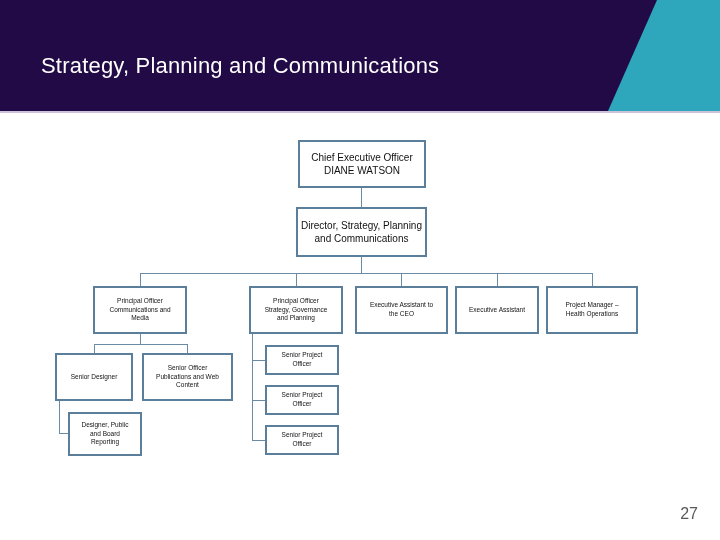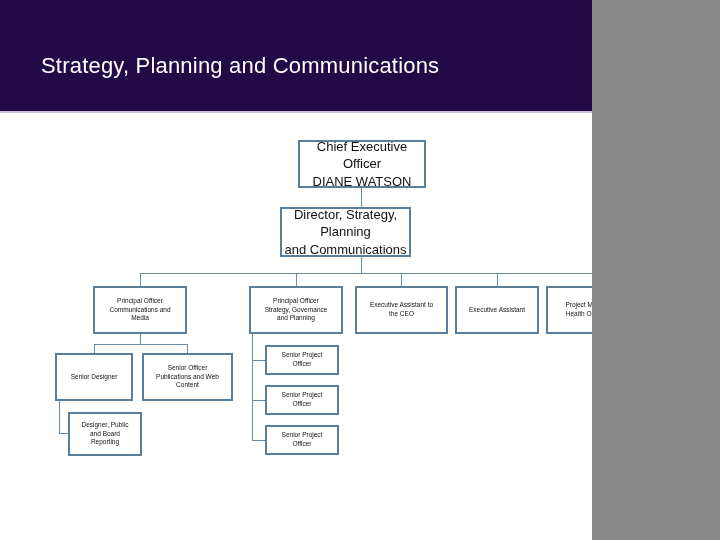--- a/index.html
+++ b/index.html
@@ -1,18 +1,18 @@
 <!DOCTYPE html>
 <html><head>
 <meta charset="utf-8">
 <style>
   html,body{margin:0;padding:0;background:#888;}
   .slide{
     position:relative;
-    width:592px;height:540px;
+    width:720px;height:540px;
     background:#ffffff;
     overflow:hidden;
     font-family:"Liberation Sans","DejaVu Sans",sans-serif;
   }
   
   .header{
     position:absolute;left:0;top:0;width:720px;height:111px;
     background:#220A46;
   }
   .accent-wedge{
@@ -37,21 +37,21 @@
     box-sizing:border-box;
     display:flex;align-items:center;justify-content:center;
     text-align:center;
   }
   .node-label{
     white-space:pre-line;
     color:#111111;
     font-size:6.5px;
     line-height:1.35;
   }
-  .node-lg .node-label{font-size:13px;}
+  .node-lg .node-label{font-size:10px;}
   .connector{
     position:absolute;
     background:#6A8BA6;
   }
   
   .page-number{
     position:absolute;left:668px;top:505px;width:30px;
     text-align:right;
     color:#595959;font-size:16px;
   }
@@ -87,21 +87,21 @@
   <div class="connector" style="left:252px;top:334px;width:1px;height:106px"></div>
   <div class="connector" style="left:252px;top:360px;width:13px;height:1px"></div>
   <div class="connector" style="left:252px;top:400px;width:13px;height:1px"></div>
   <div class="connector" style="left:252px;top:440px;width:13px;height:1px"></div>
 
   <div class="node node-lg" style="left:298px;top:140px;width:128px;height:48px">
     <span class="node-label">Chief Executive Officer
 DIANE WATSON</span>
   </div>
 
-  <div class="node node-lg" style="left:280px;top:207px;width:131px;height:50px">
+  <div class="node node-lg" style="left:296px;top:207px;width:131px;height:50px">
     <span class="node-label">Director, Strategy, Planning
 and Communications</span>
   </div>
 
   <div class="node" style="left:93px;top:286px;width:94px;height:48px">
     <span class="node-label">Principal Officer
 Communications and
 Media</span>
   </div>
 

